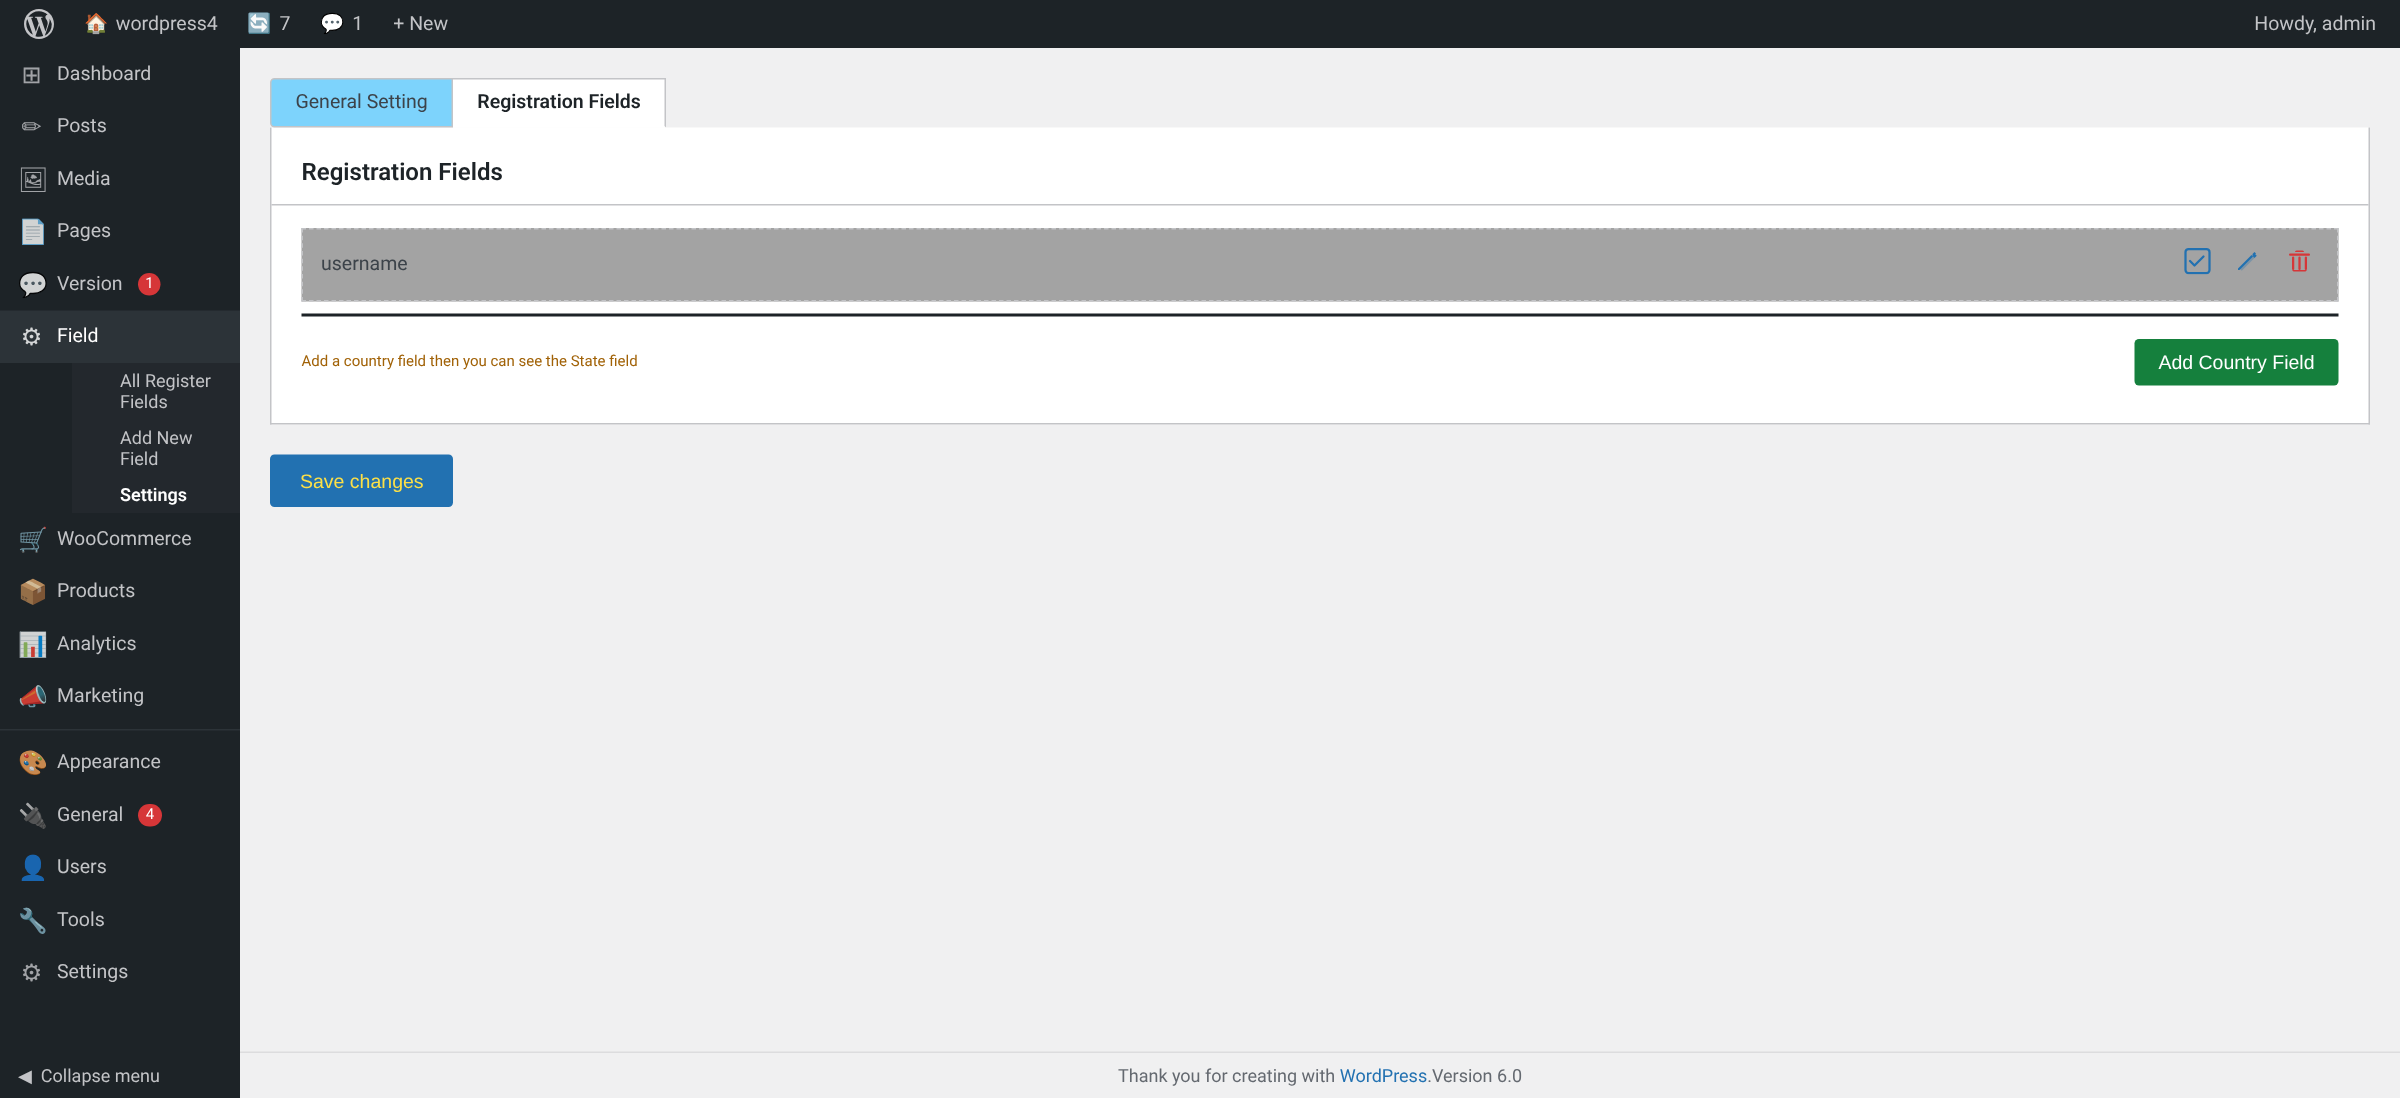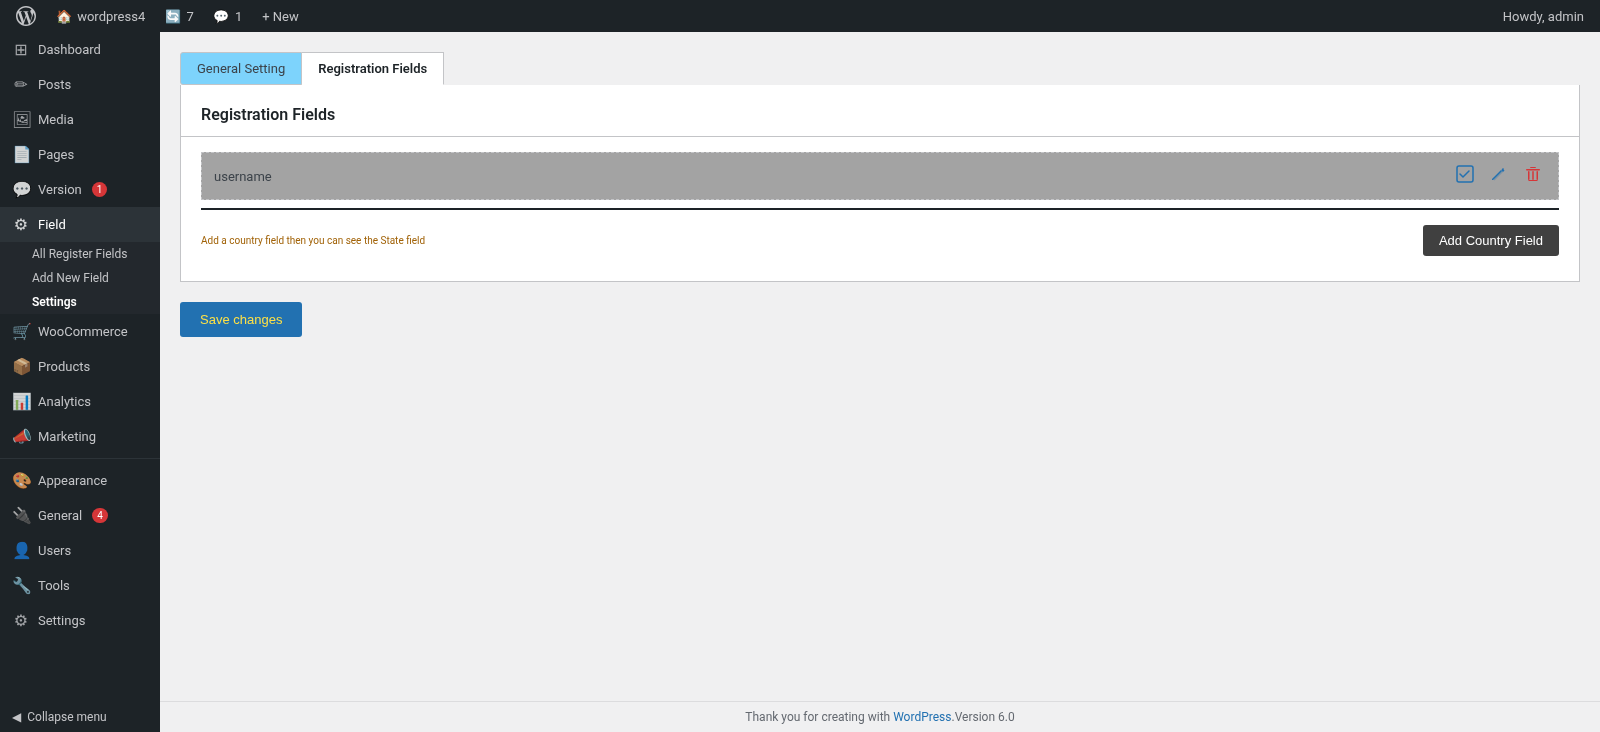--- a/index.html
+++ b/index.html
@@ -38,21 +38,21 @@
       gap: 8px;
       padding: 8px 12px;
       color: #c3c4c7;
       font-size: 13px;
       cursor: pointer;
       white-space: nowrap;
     }
     .sidebar-item.active-parent { background: #2c3338; color: #fff; }
     .sidebar-icon { font-size: 16px; opacity: 0.8; width: 18px; text-align: center; }
     .sidebar-divider { height: 1px; background: #2c3338; margin: 4px 0; }
-    .submenu { background: #23282d; }
+    .submenu { background: #23282d; margin-left: 48px; }
     .submenu-item {
       display: block;
       padding: 5px 12px 5px 32px;
       color: #c3c4c7;
       font-size: 12px;
       cursor: pointer;
     }
     .submenu-item.active { color: #fff; font-weight: 600; }
     .sidebar-badge { background: #d63638; color: #fff; border-radius: 10px; padding: 0 5px; font-size: 10px; line-height: 15px; min-width: 15px; text-align: center; display: inline-block; margin-left: 2px; }
 
@@ -142,21 +142,21 @@
     .country-section {
       border-top: 2px solid #1d2327;
       padding: 15px 0 5px 0;
       display: flex;
       align-items: center;
       justify-content: space-between;
     }
     .country-text { font-size: 10px; color: #a16207; }
 
     .add-country-btn {
-      background: #404040;
+      background: #15803d;
       color: #fff;
       border: none;
       padding: 8px 16px;
       font-size: 13px;
       cursor: pointer;
       border-radius: 3px;
       font-weight: 500;
       margin-left: 20px;
     }
 

